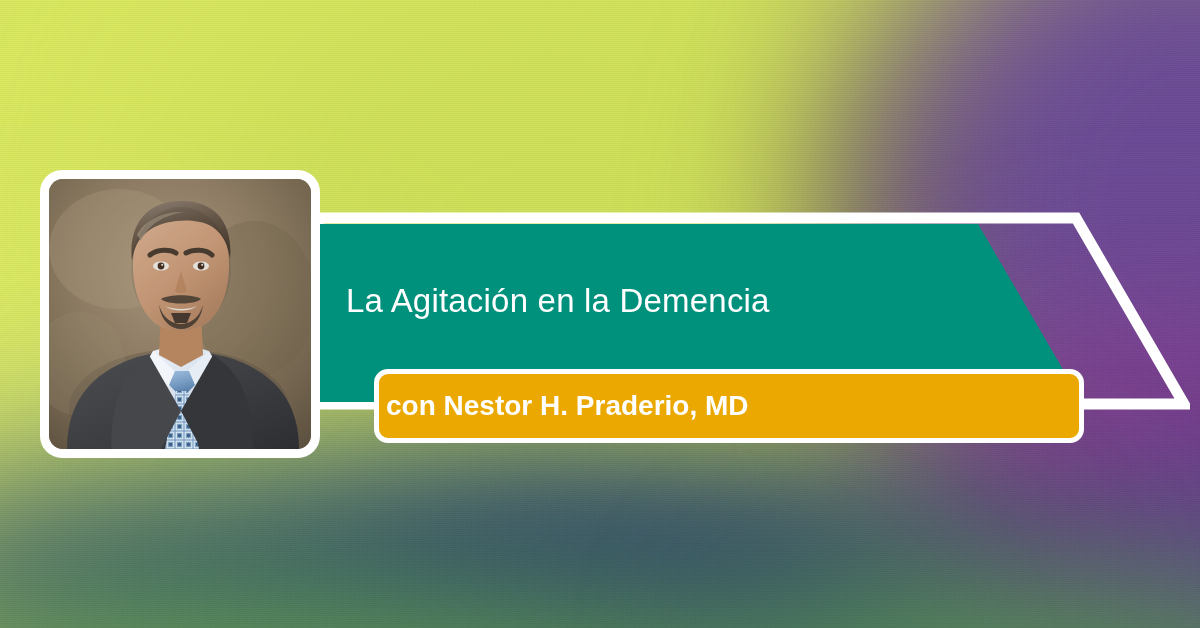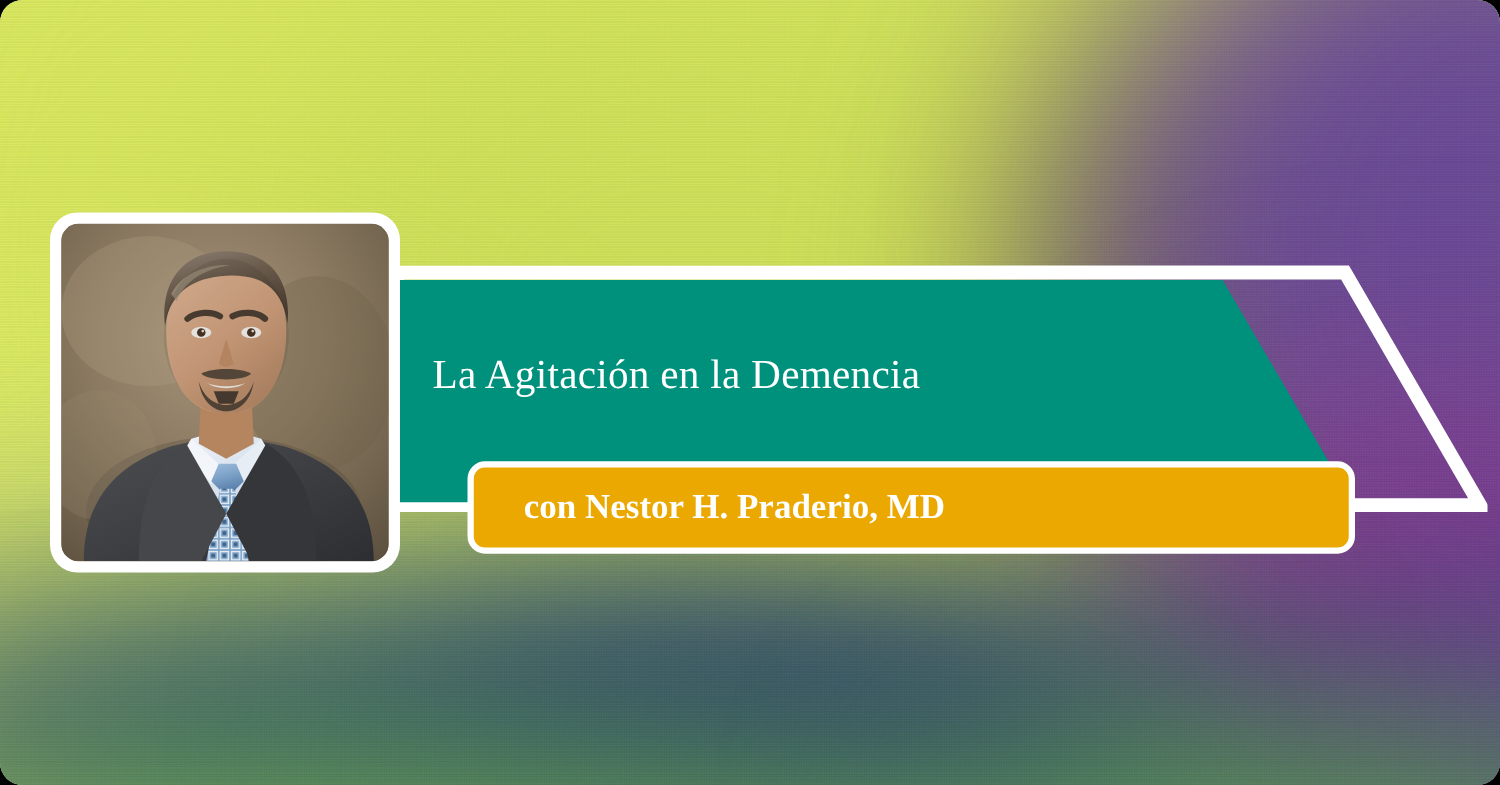--- a/index.html
+++ b/index.html
@@ -5,23 +5,22 @@
   html, body {
     margin: 0;
     padding: 0;
     background: #000;
   }
   #canvas {
     position: relative;
     width: 1200px;
     height: 628px;
     overflow: hidden;
-    font-family: Liberation Serif, serif;
+    font-family: Liberation Sans, sans-serif;
     background: #3b82f6;
-    border-radius: 18px;
   }
 
   
   .bg-base {
     position: absolute;
     inset: 0;
     background: #d3e162;
   }
   .blob {
     position: absolute;
@@ -131,21 +130,21 @@
     border: 5px solid #ffffff;
     border-radius: 14px;
     box-sizing: border-box;
     display: flex;
     align-items: center;
   }
   .amber-pill .subtitle {
     color: #ffffff;
     font-size: 28px;
     font-weight: 700;
-    padding-left: 40px;
+    padding-left: 7px;
     white-space: nowrap;
   }
 
   
   .portrait-card {
     position: absolute;
     left: 40px; top: 170px;
     width: 280px; height: 288px;
     background: #ffffff;
     border-radius: 22px;

